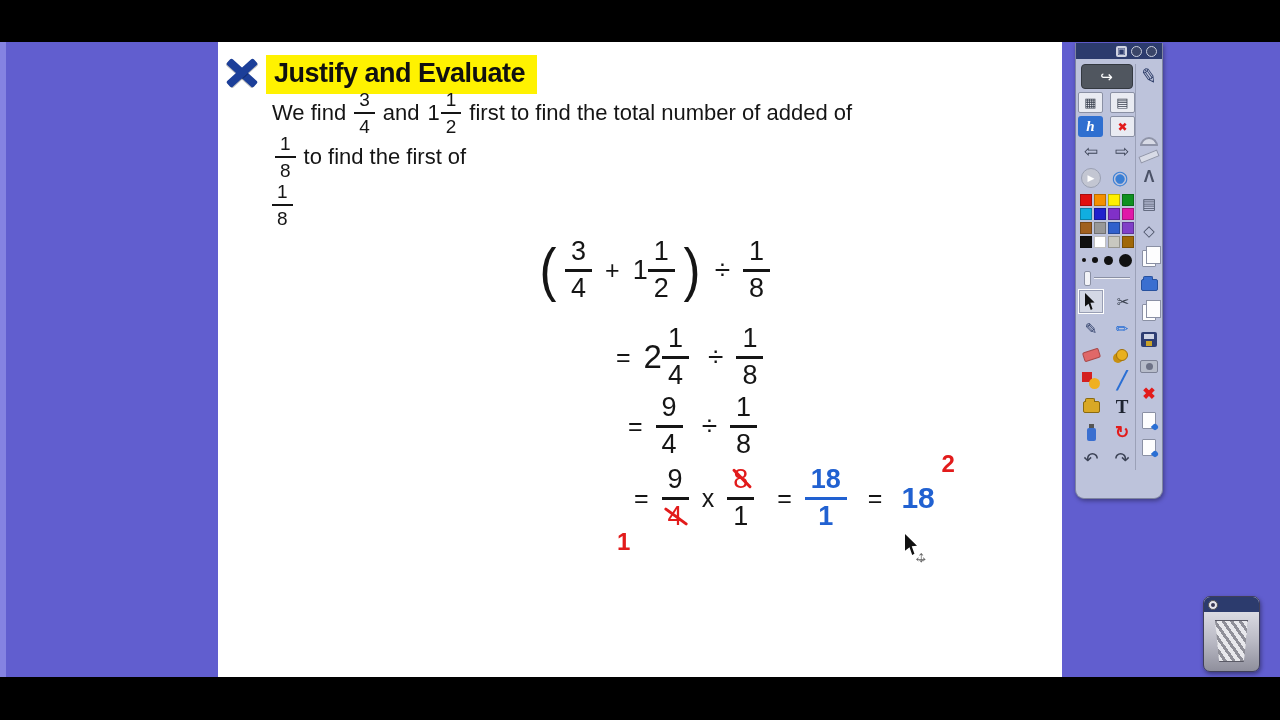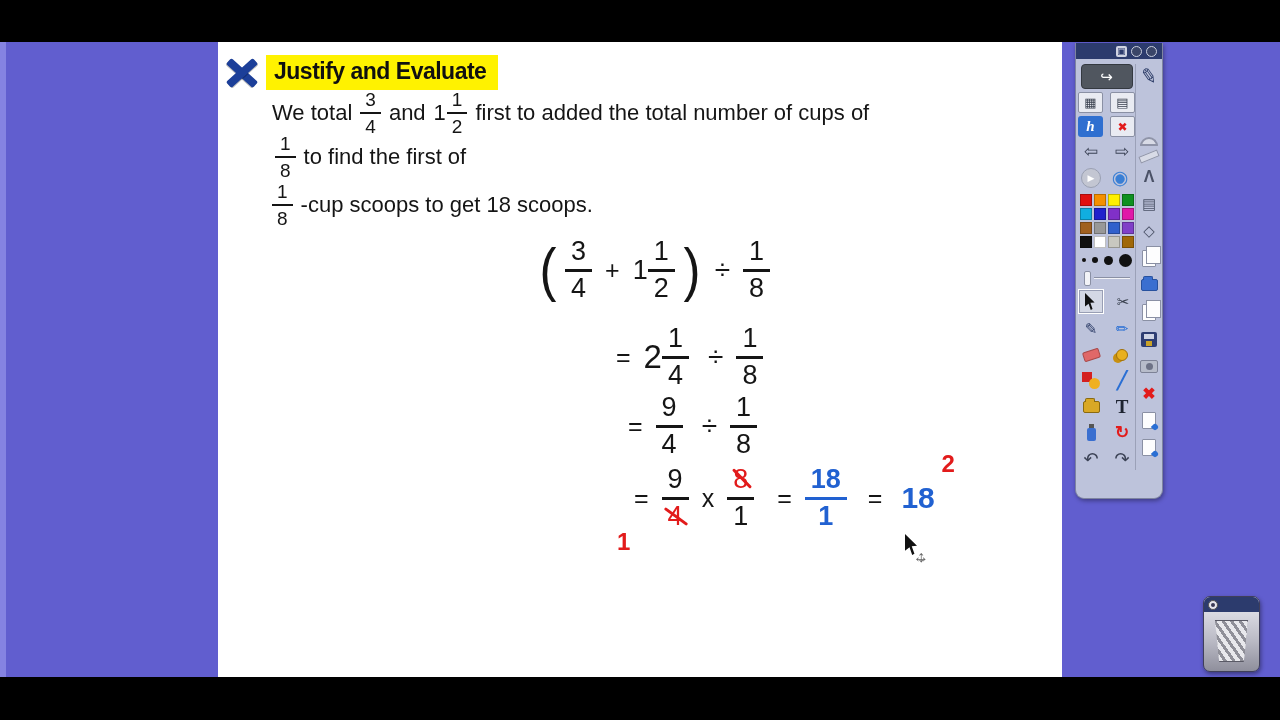--- a/index.html
+++ b/index.html
@@ -22,21 +22,21 @@
   
   .page{position:absolute;left:218px;top:42px;width:844px;height:635px;background:var(--page);}
 
   .x-icon{position:absolute;left:8px;top:16px;width:32px;height:30px;}
   .x-icon::before,.x-icon::after{content:'';position:absolute;left:-2px;top:11px;width:36px;height:8px;
     background:var(--x-icon-navy);border-radius:2px;box-shadow:0 1px 0 rgba(0,0,0,.25);}
   .x-icon::before{transform:rotate(42deg);}
   .x-icon::after{transform:rotate(-42deg);}
 
   .title{position:absolute;left:48px;top:13px;background:var(--title-highlight);
-    padding:3px 12px 5px 8px;font-size:23px;font-weight:bold;color:#101010;letter-spacing:-.5px;}
+    padding:3px 12px 5px 8px;font-size:27px;font-weight:bold;color:#101010;letter-spacing:-.5px;}
 
   .para-line{position:absolute;display:flex;align-items:center;gap:8px;
     font-size:22px;color:#151515;white-space:nowrap;}
   .pl1{left:54px;top:48px;}
   .pl2{left:57px;top:92px;}
   .pl3{left:54px;top:140px;}
 
   .frac{display:inline-flex;flex-direction:column;align-items:center;line-height:1;}
   .frac .n{padding:0 5px 3px;border-bottom:2px solid currentColor;}
   .frac .d{padding-top:3px;}
@@ -168,50 +168,49 @@
 
 <div class="letterbox top"></div>
 <div class="letterbox bottom"></div>
 
 <div class="page">
 
   <div class="x-icon"></div>
   <div class="title">Justify and Evaluate</div>
 
   <div class="para-line pl1">
-    <span>We total</span>
+    <span>We find</span>
     <span class="frac">
       <span class="n">3</span>
         <span class="d">4</span>
     </span>
     <span>and</span>
     <span class="mixed">
       <span class="whole">1</span>
       <span class="frac">
           <span class="n">1</span>
           <span class="d">2</span>
         </span>
     </span>
-    <span>first to added the total number of cups of</span>
+    <span>first to find the total number of added of</span>
   </div>
 
   <div class="para-line pl2">
     <span class="frac">
       <span class="n">1</span>
         <span class="d">8</span>
     </span>
     <span>to find the first of</span>
   </div>
 
   <div class="para-line pl3">
     <span class="frac">
       <span class="n">1</span>
         <span class="d">8</span>
     </span>
-    <span>-cup scoops to get 18 scoops.</span>
   </div>
 
   <div class="eq eq1">
     <span class="paren">(</span>
     <span class="frac">
       <span class="n">3</span>
         <span class="d">4</span>
     </span>
     <span class="op">+</span>
     <span class="mixed">

